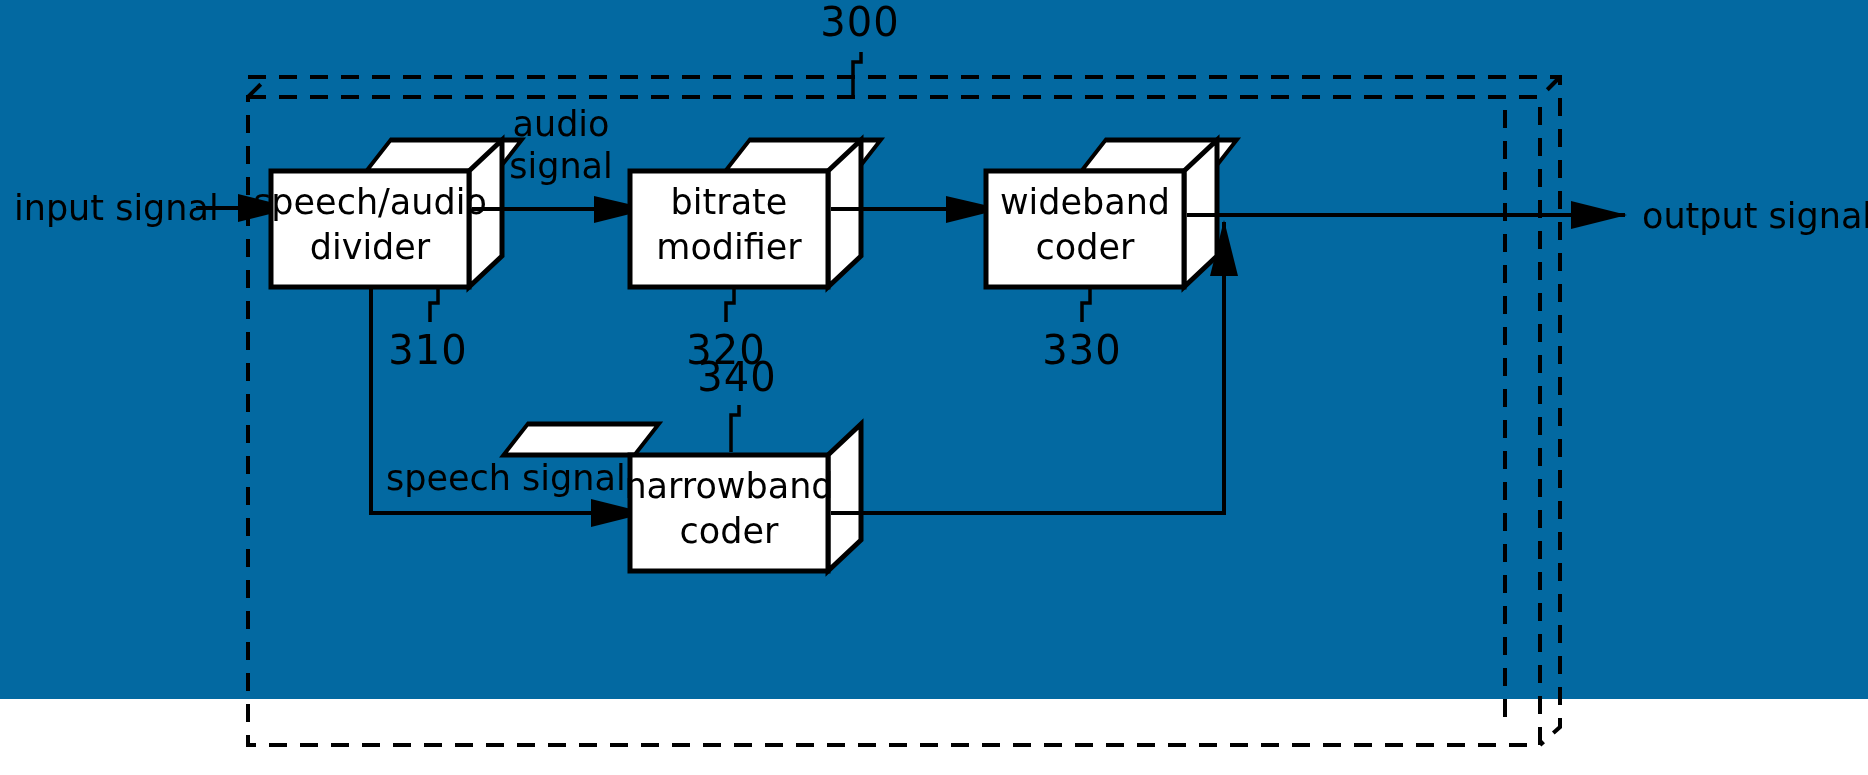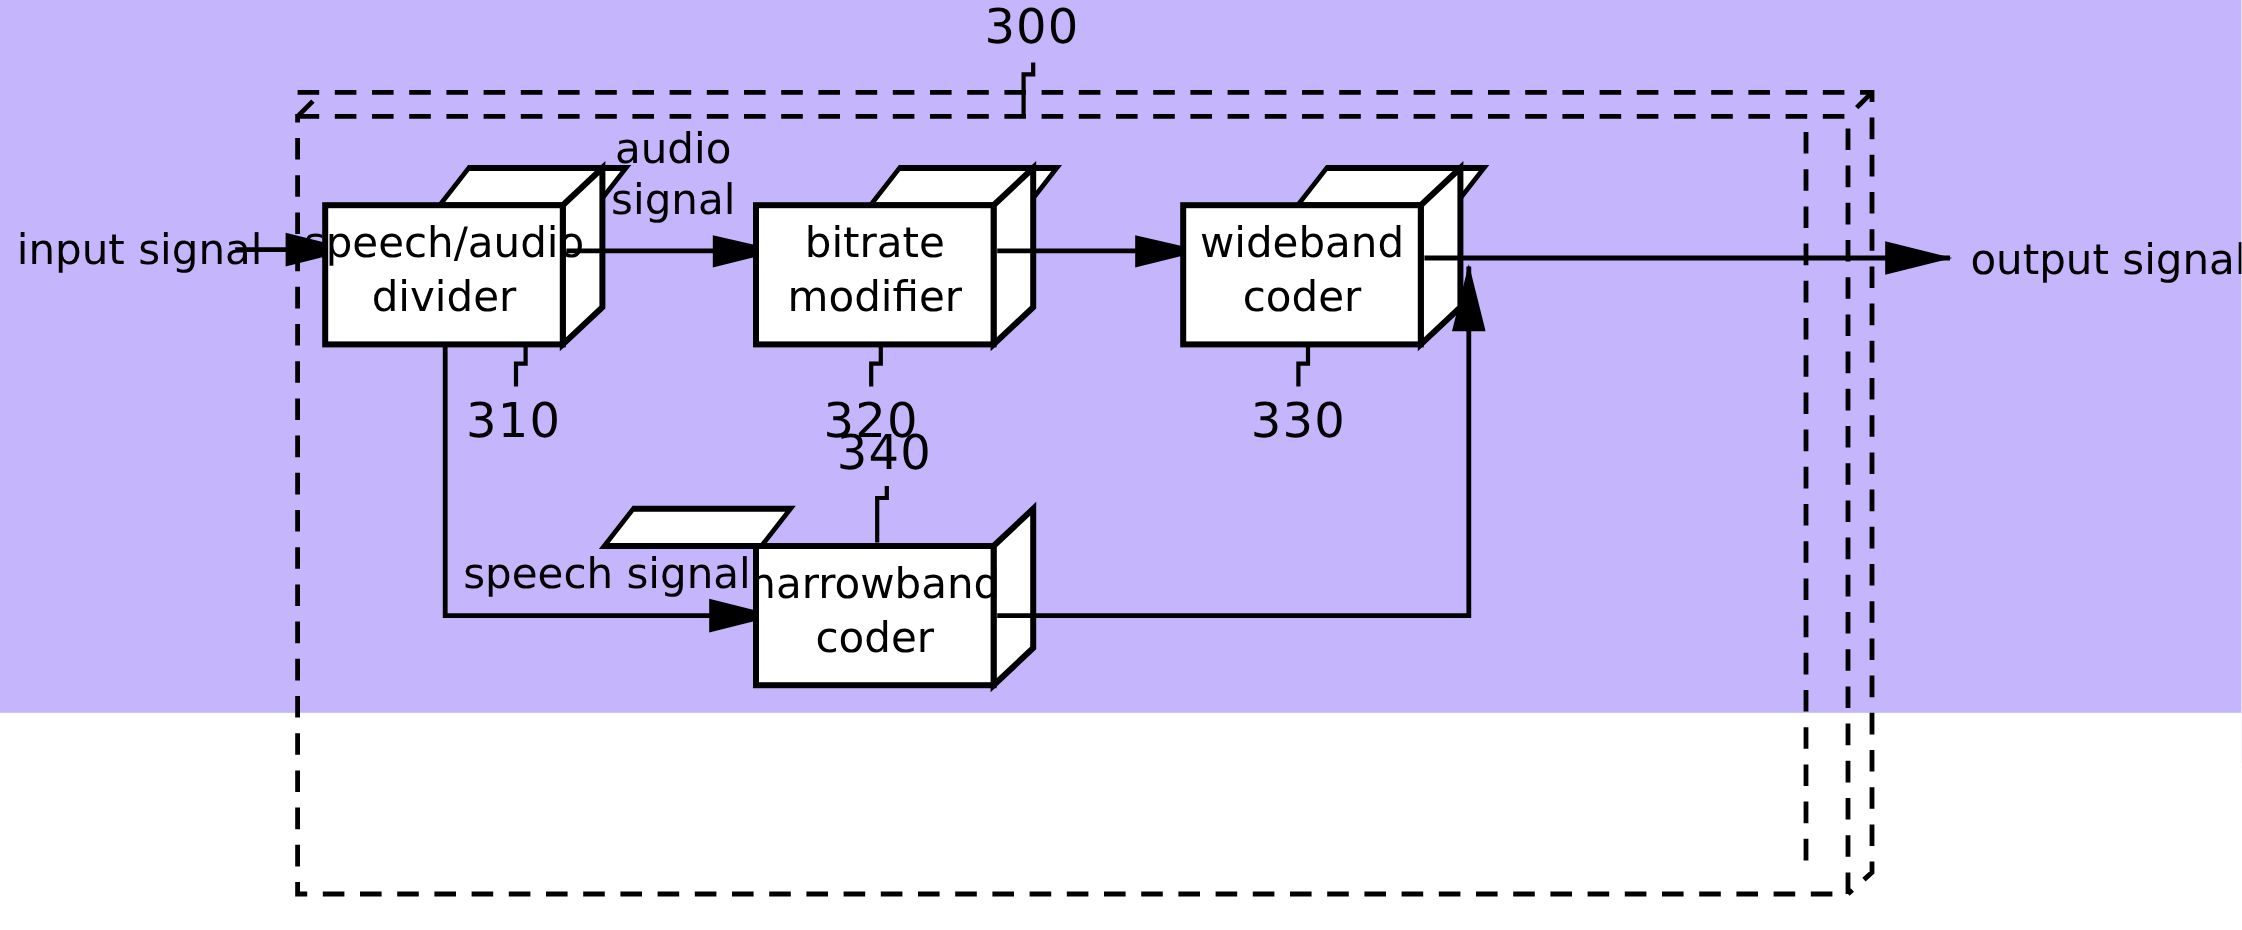--- a/index.html
+++ b/index.html
@@ -9,22 +9,22 @@
   }
   body {
     width: 1868px;
     height: 775px;
     font-family: "DejaVu Sans", sans-serif;
     overflow: hidden;
   }
   #figure-root {
     position: relative;
     width: 1868px;
-    height: 594px;
-    background: #c4b5fd;
+    height: 699px;
+    background: #0369a1;
   }
   svg#diagram {
     display: block;
     width: 1868px;
     height: 775px;
   }
   .stroke-solid {
     fill: none;
     stroke: #000000;
     stroke-width: 4;

